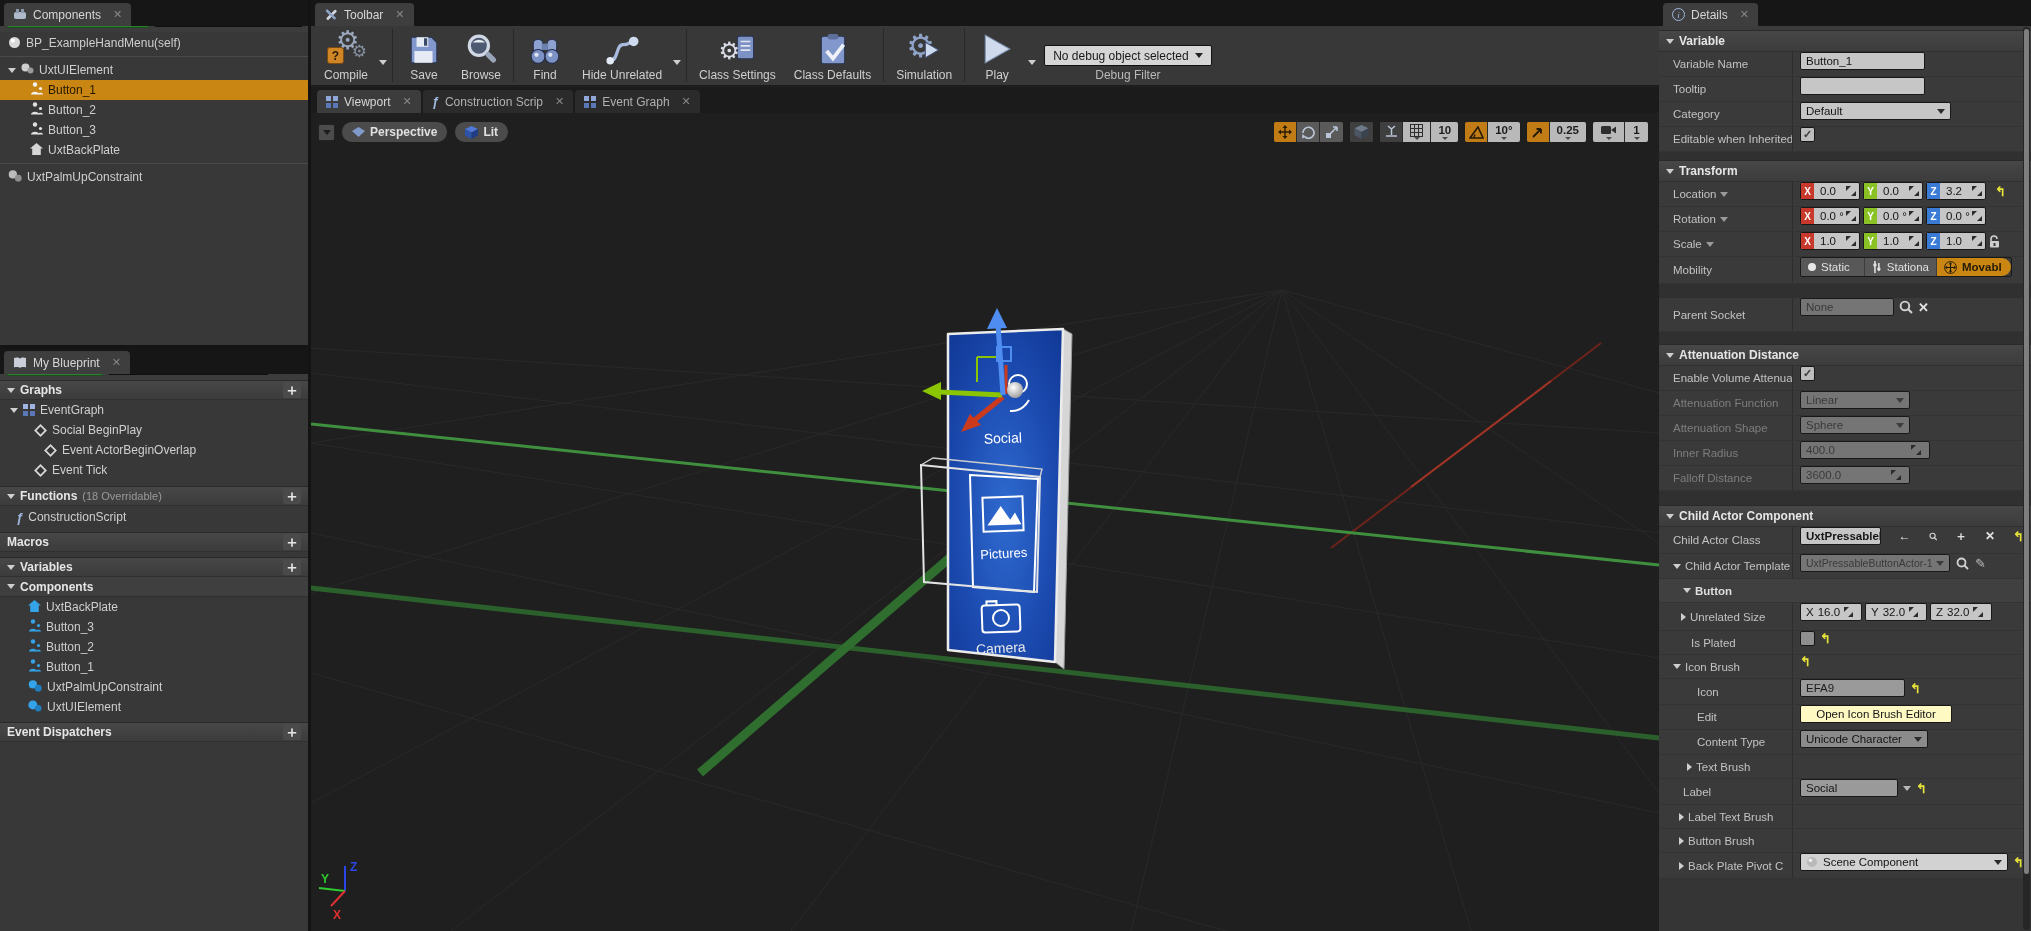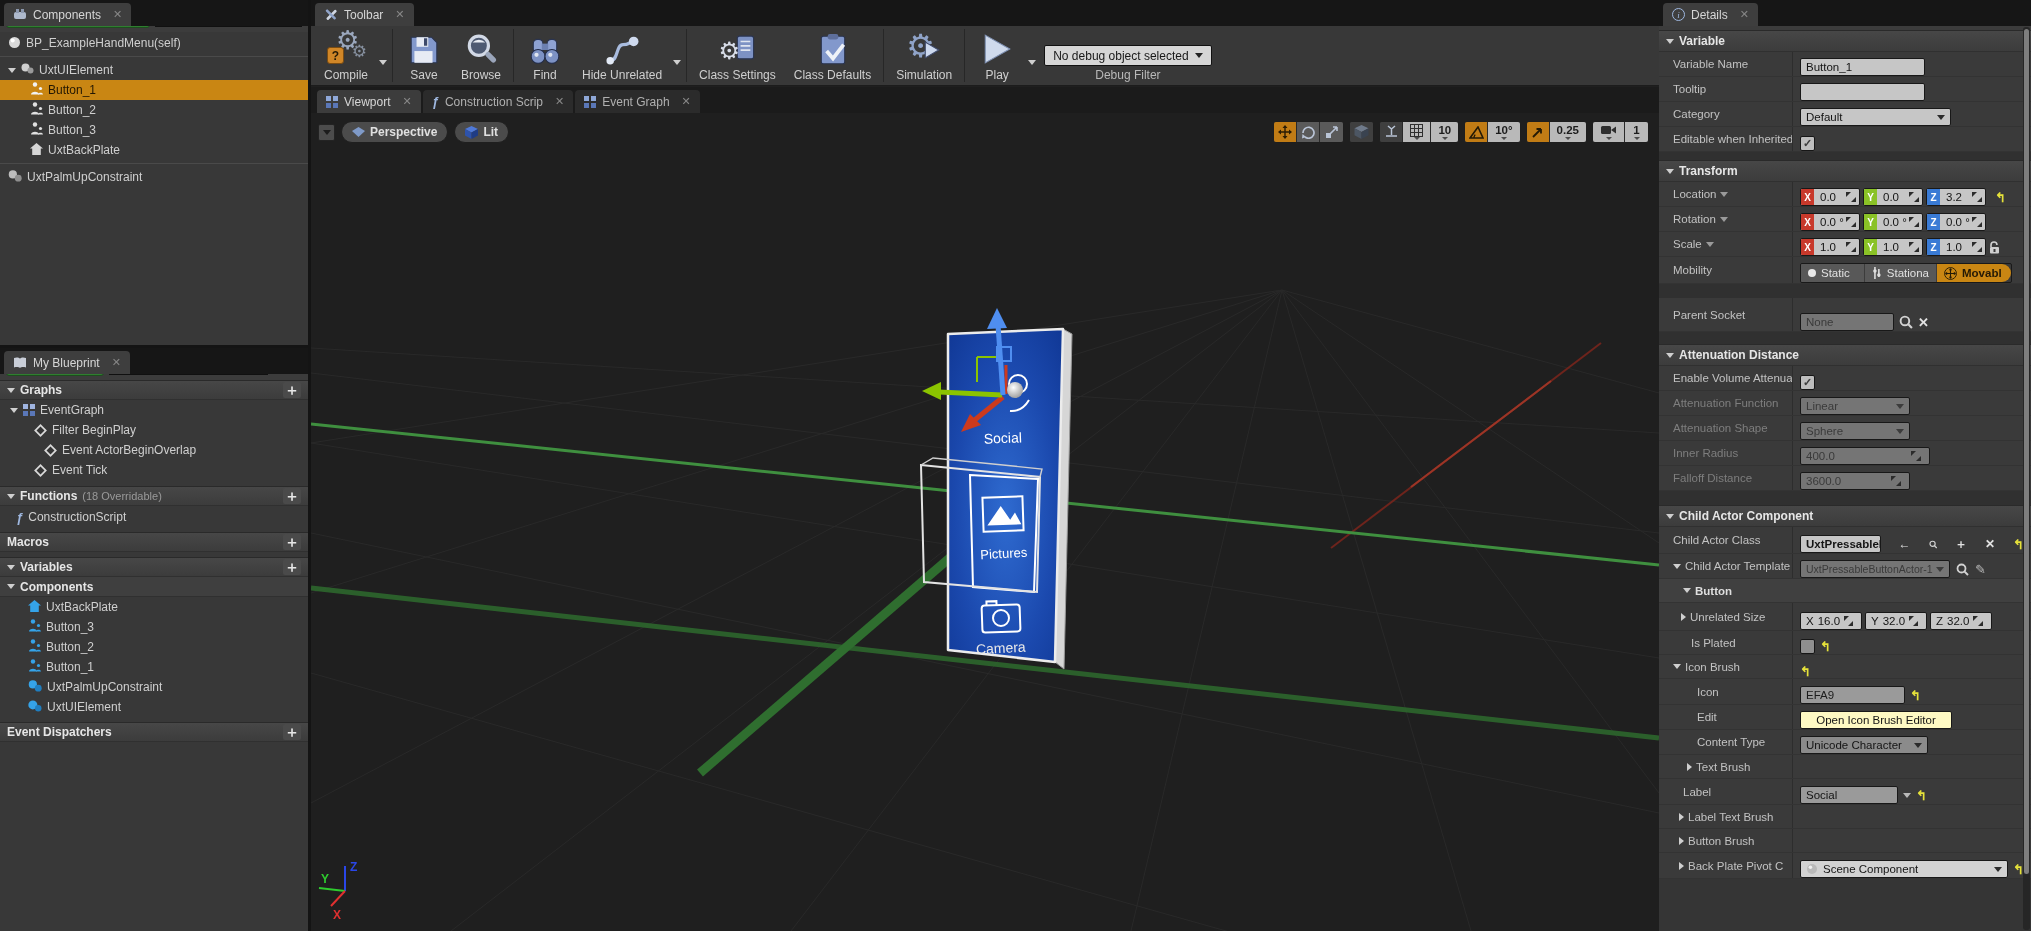--- a/index.html
+++ b/index.html
@@ -24,21 +24,21 @@
 .tri-d{width:0;height:0;border-left:4px solid transparent;border-right:4px solid transparent;border-top:5px solid #cfcfcf}
 .tri-r{width:0;height:0;border-top:4px solid transparent;border-bottom:4px solid transparent;border-left:5px solid #cfcfcf}
 .divider{height:1px;background:#4a4a4a;margin:3px 0}
 
 .tbar{position:absolute;left:0;right:0;top:26px;height:60px;background:#383838;border-bottom:1px solid #1c1c1c;display:flex;align-items:stretch;padding:0 4px}
 .tbtn{display:flex;flex-direction:column;align-items:center;justify-content:flex-end;padding:3px 9px 3px;color:#cfcfcf;font-size:12px;gap:1px;white-space:nowrap}
 .tbtn .ico{position:relative;width:38px;height:34px}
 .tsep{width:1px;background:#272727;margin:3px 3px}
 .tdrop{align-self:center;margin:14px 2px 0}
 
-.drow{display:flex;align-items:flex-end;background:#3a3a3a;border-bottom:1px solid #333333}
+.drow{display:flex;align-items:flex-start;background:#3a3a3a;border-bottom:1px solid #333333}
 .dlabel{flex:0 0 134px;align-self:stretch;display:flex;align-items:center;gap:4px;padding-left:14px;color:#c2c2c2;white-space:nowrap;overflow:hidden;border-right:1px solid #2d2d2d;font-size:11.5px}
 .dim .dlabel{color:#7e7e7e}
 .dval{flex:1;display:flex;align-items:center;gap:5px;padding:0 7px;min-width:0}
 .field{display:flex;align-items:center;background:#c6c6c6;border:1px solid #181818;border-radius:2px;height:18px;color:#141414;padding:0 5px;font-size:11.5px;white-space:nowrap;overflow:hidden}
 .field.dimf{background:#757575;color:#3a3a3a}
 .drop .caret{margin-left:auto;border-left:4px solid transparent;border-right:4px solid transparent;border-top:5px solid #2b2b2b;width:0;height:0}
 .axisbox{display:flex;align-items:center;background:#c6c6c6;border:1px solid #181818;border-radius:2px;height:18px;overflow:hidden}
 .axtag{align-self:stretch;width:13px;display:flex;align-items:center;justify-content:center;color:#fff;font-weight:bold;font-size:10px}
 .axnum{padding:0 2px 0 6px;color:#141414;font-size:11.5px;min-width:32px}
 .spin{position:relative;width:10px;height:10px;margin:0 3px 0 auto}
@@ -194,21 +194,21 @@
           <rect x="7" width="5" height="5" fill="#9fb4e0"></rect>
           <rect y="7" width="5" height="5" fill="#5a77b8"></rect>
           <rect x="7" y="7" width="5" height="5" fill="#5a77b8"></rect>
         </svg>
       <span>EventGraph</span>
     </div>
     <div class="trow" style="padding-left:34px">
       <svg width="13" height="13" viewBox="0 0 12 12">
           <rect x="2.6" y="2.6" width="6.8" height="6.8" transform="rotate(45 6 6)" fill="#343434" stroke="#d8d8d8" stroke-width="1.6"></rect>
         </svg>
-      <span>Filter BeginPlay</span>
+      <span>Social BeginPlay</span>
     </div>
     <div class="trow" style="padding-left:44px">
       <svg width="13" height="13" viewBox="0 0 12 12">
           <rect x="2.6" y="2.6" width="6.8" height="6.8" transform="rotate(45 6 6)" fill="#343434" stroke="#d8d8d8" stroke-width="1.6"></rect>
         </svg>
       <span>Event ActorBeginOverlap</span>
     </div>
     <div class="trow" style="padding-left:34px">
       <svg width="13" height="13" viewBox="0 0 12 12">
           <rect x="2.6" y="2.6" width="6.8" height="6.8" transform="rotate(45 6 6)" fill="#343434" stroke="#d8d8d8" stroke-width="1.6"></rect>

